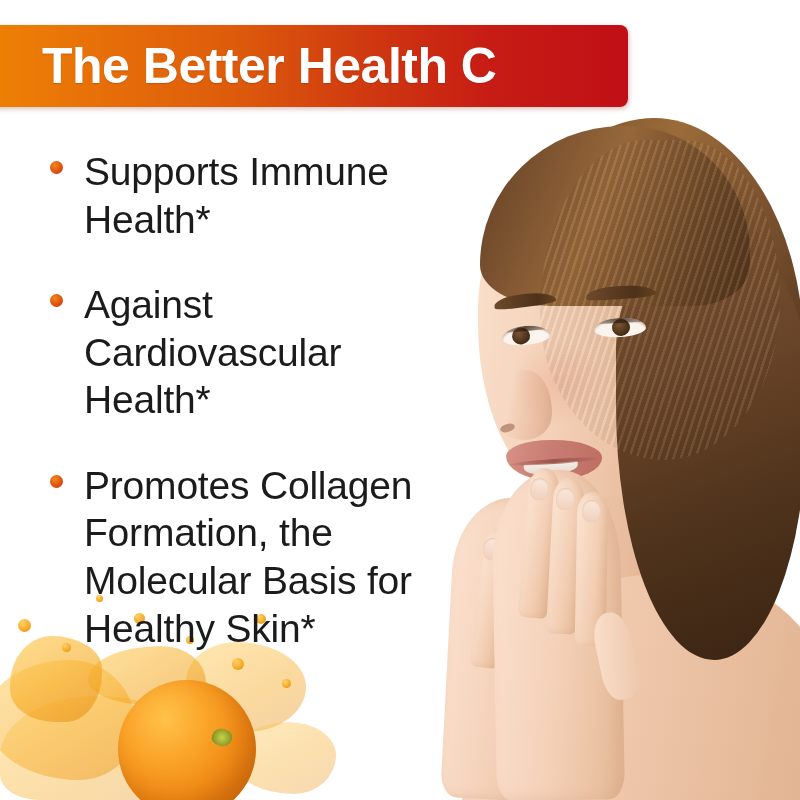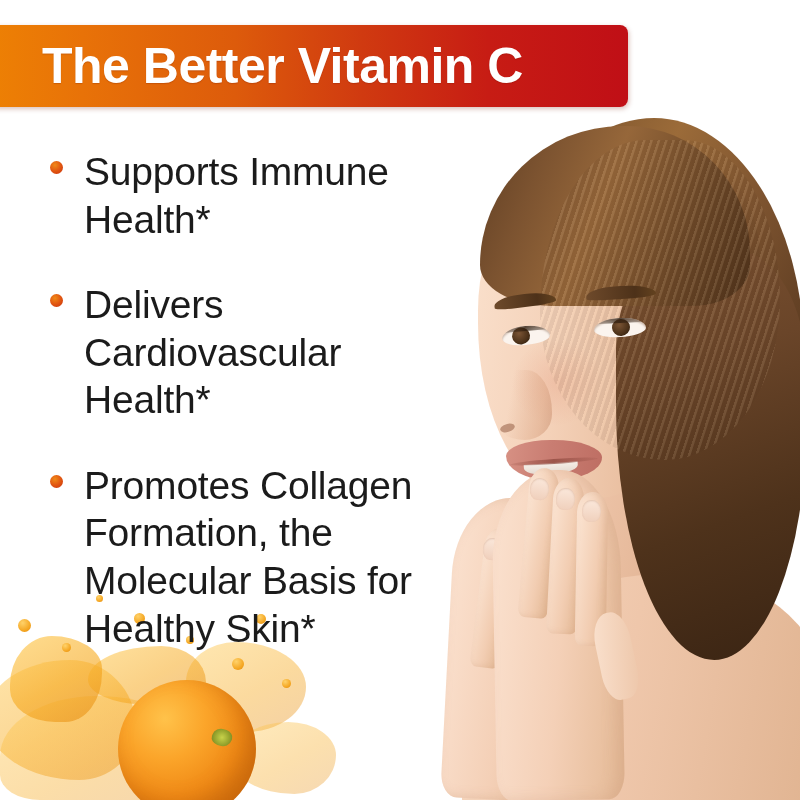--- a/index.html
+++ b/index.html
@@ -445,31 +445,31 @@
     <div class="droplet d2"></div>
     <div class="droplet d3"></div>
     <div class="droplet d4"></div>
     <div class="droplet d5"></div>
     <div class="droplet d6"></div>
     <div class="droplet d7"></div>
     <div class="droplet d8"></div>
   </div>
 
   <div id="header-banner">
-    <div id="header-title">The Better Vitamin C</div>
+    <div id="header-title">The Better Health C</div>
   </div>
 
   <ul id="benefits-list">
     <li class="benefit-item">
       <span class="benefit-bullet"></span>
       <span class="benefit-text">Supports Immune Health*</span>
     </li>
     <li class="benefit-item">
       <span class="benefit-bullet"></span>
-      <span class="benefit-text">Delivers Cardiovascular Health*</span>
+      <span class="benefit-text">Against Cardiovascular Health*</span>
     </li>
     <li class="benefit-item">
       <span class="benefit-bullet"></span>
       <span class="benefit-text">Promotes Collagen Formation, the Molecular Basis for Healthy Skin*</span>
     </li>
   </ul>
 
 </div>
 
 </body></html>

